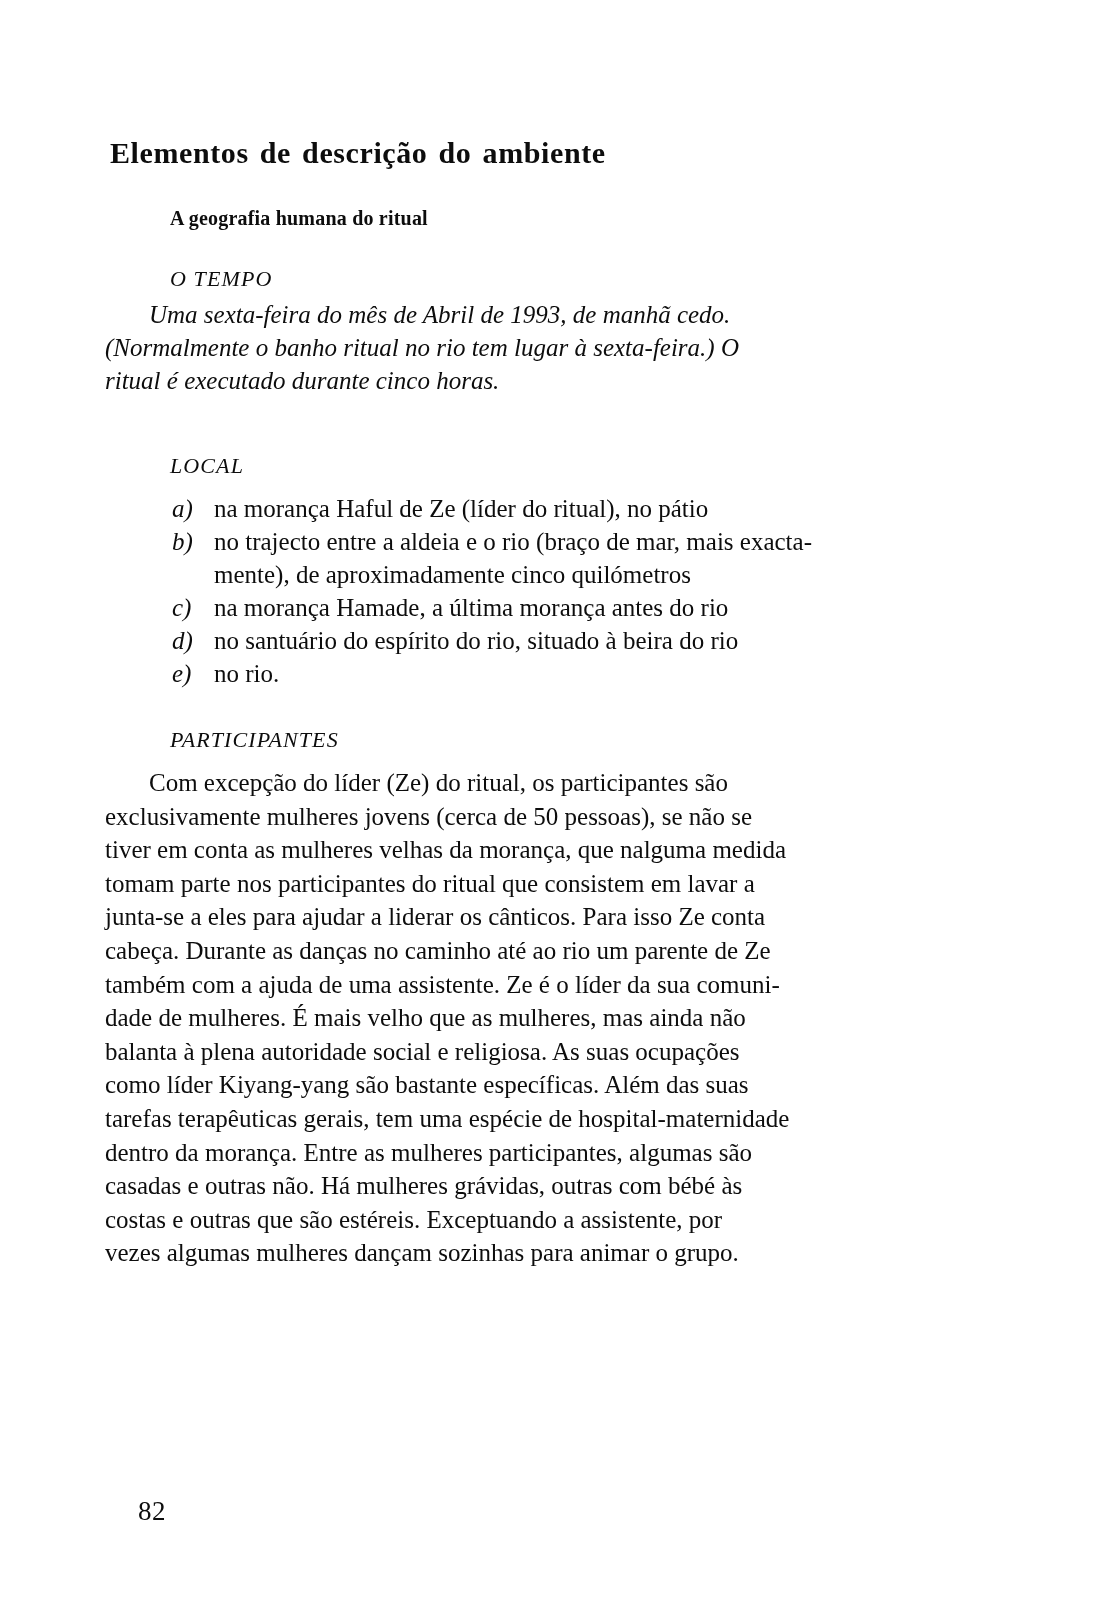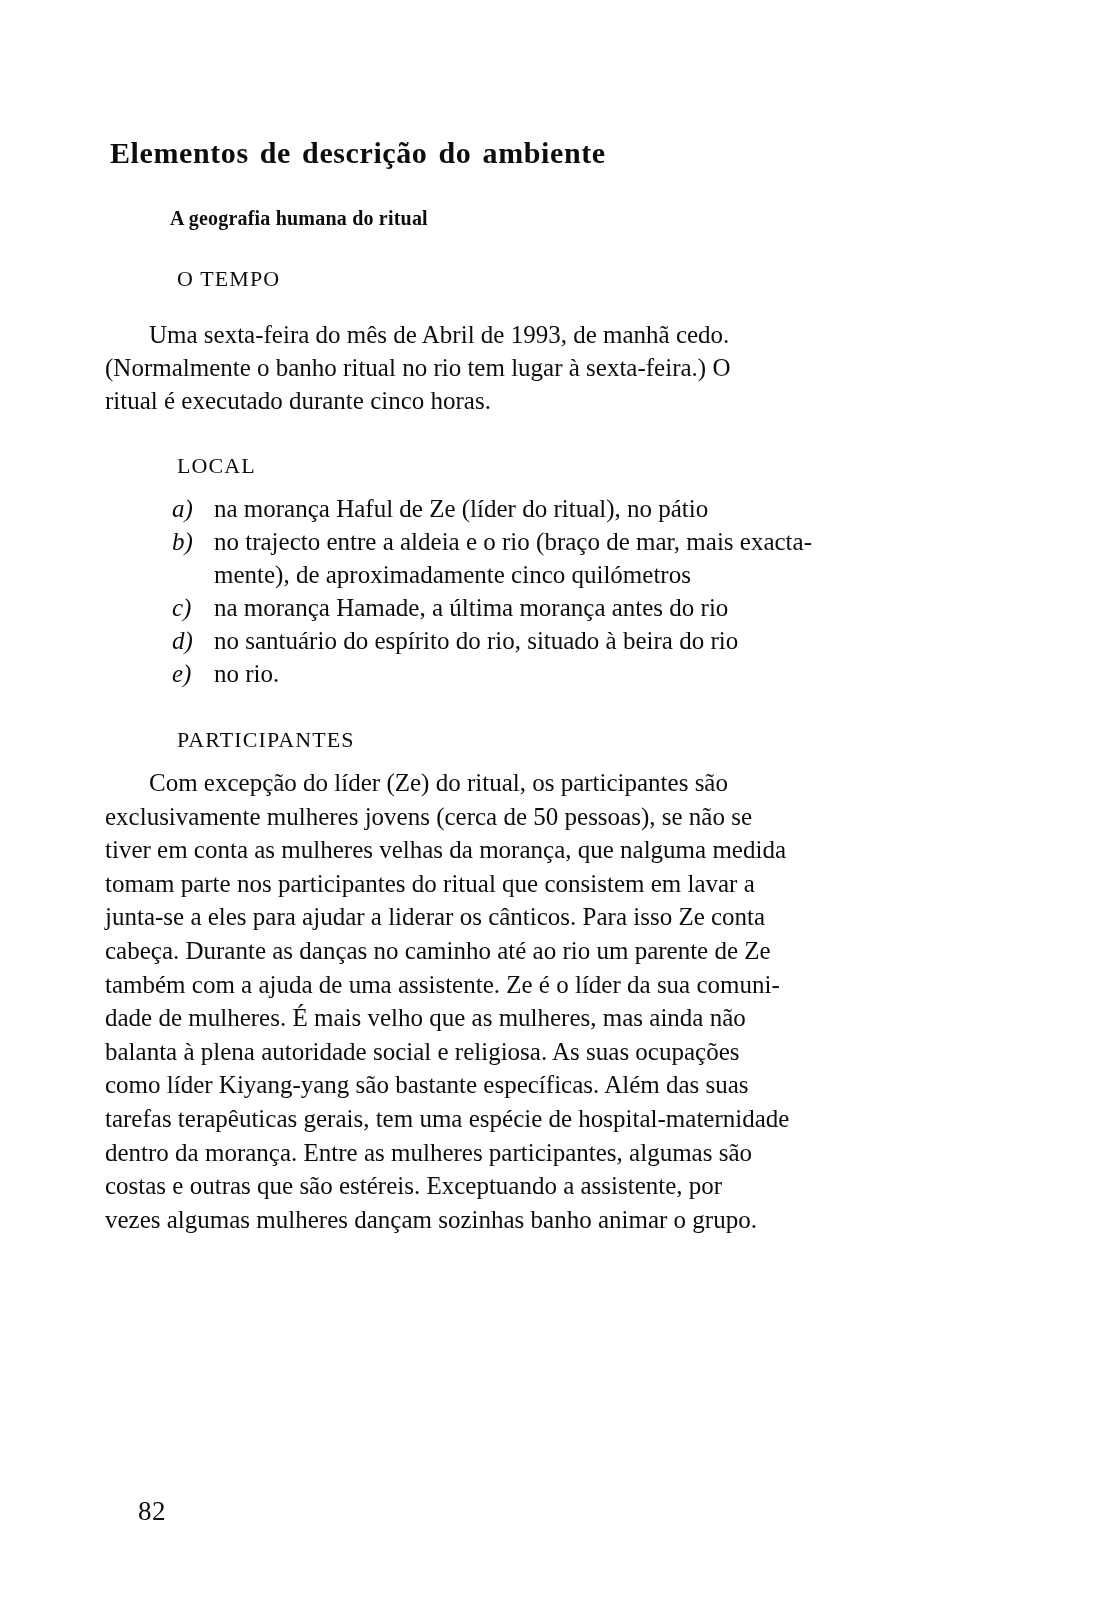--- a/index.html
+++ b/index.html
@@ -45,37 +45,37 @@
     line-height: 1.1;
     white-space: nowrap;
     letter-spacing: 0.2px;
   }
 
   
   .section-head {
     position: absolute;
     left: 170px;
     font-size: 22px;
+    font-style: italic;
     letter-spacing: 1.1px;
     white-space: nowrap;
-    margin-left: 7px;
   }
   #head-tempo { top: 266px; }
   #head-local { top: 453px; }
   #head-participantes { top: 727px; }
 
   
   .body-block {
     position: absolute;
     left: 105px;
     width: 884px;
     font-size: 25px;
     line-height: 33px;
   }
-  #para-tempo { top: 318px; }
+  #para-tempo { top: 298px; font-style: italic; }
   #para-participantes { top: 766px; line-height: 33.6px; }
 
   .body-block .ln {
     display: block;
     white-space: nowrap;
   }
   
   .body-block .ln.just {
     display: flex;
     justify-content: space-between;
@@ -215,20 +215,23 @@
     <span class="ln just">
         <span>como líder Kiyang-yang são bastante específicas. Além das suas</span>
       </span>
     <span class="ln just">
         <span>tarefas terapêuticas gerais, tem uma espécie de hospital-maternidade</span>
       </span>
     <span class="ln just">
         <span>dentro da morança. Entre as mulheres participantes, algumas são</span>
       </span>
     <span class="ln just">
+        <span>casadas e outras não. Há mulheres grávidas, outras com bébé às</span>
+      </span>
+    <span class="ln just">
         <span>costas e outras que são estéreis. Exceptuando a assistente, por</span>
       </span>
-    <span class="ln"><span>vezes algumas mulheres dançam sozinhas banho animar o grupo.</span></span>
+    <span class="ln"><span>vezes algumas mulheres dançam sozinhas para animar o grupo.</span></span>
   </div>
 
   <div class="folio">82</div>
 
 </div>
 
 </body></html>

